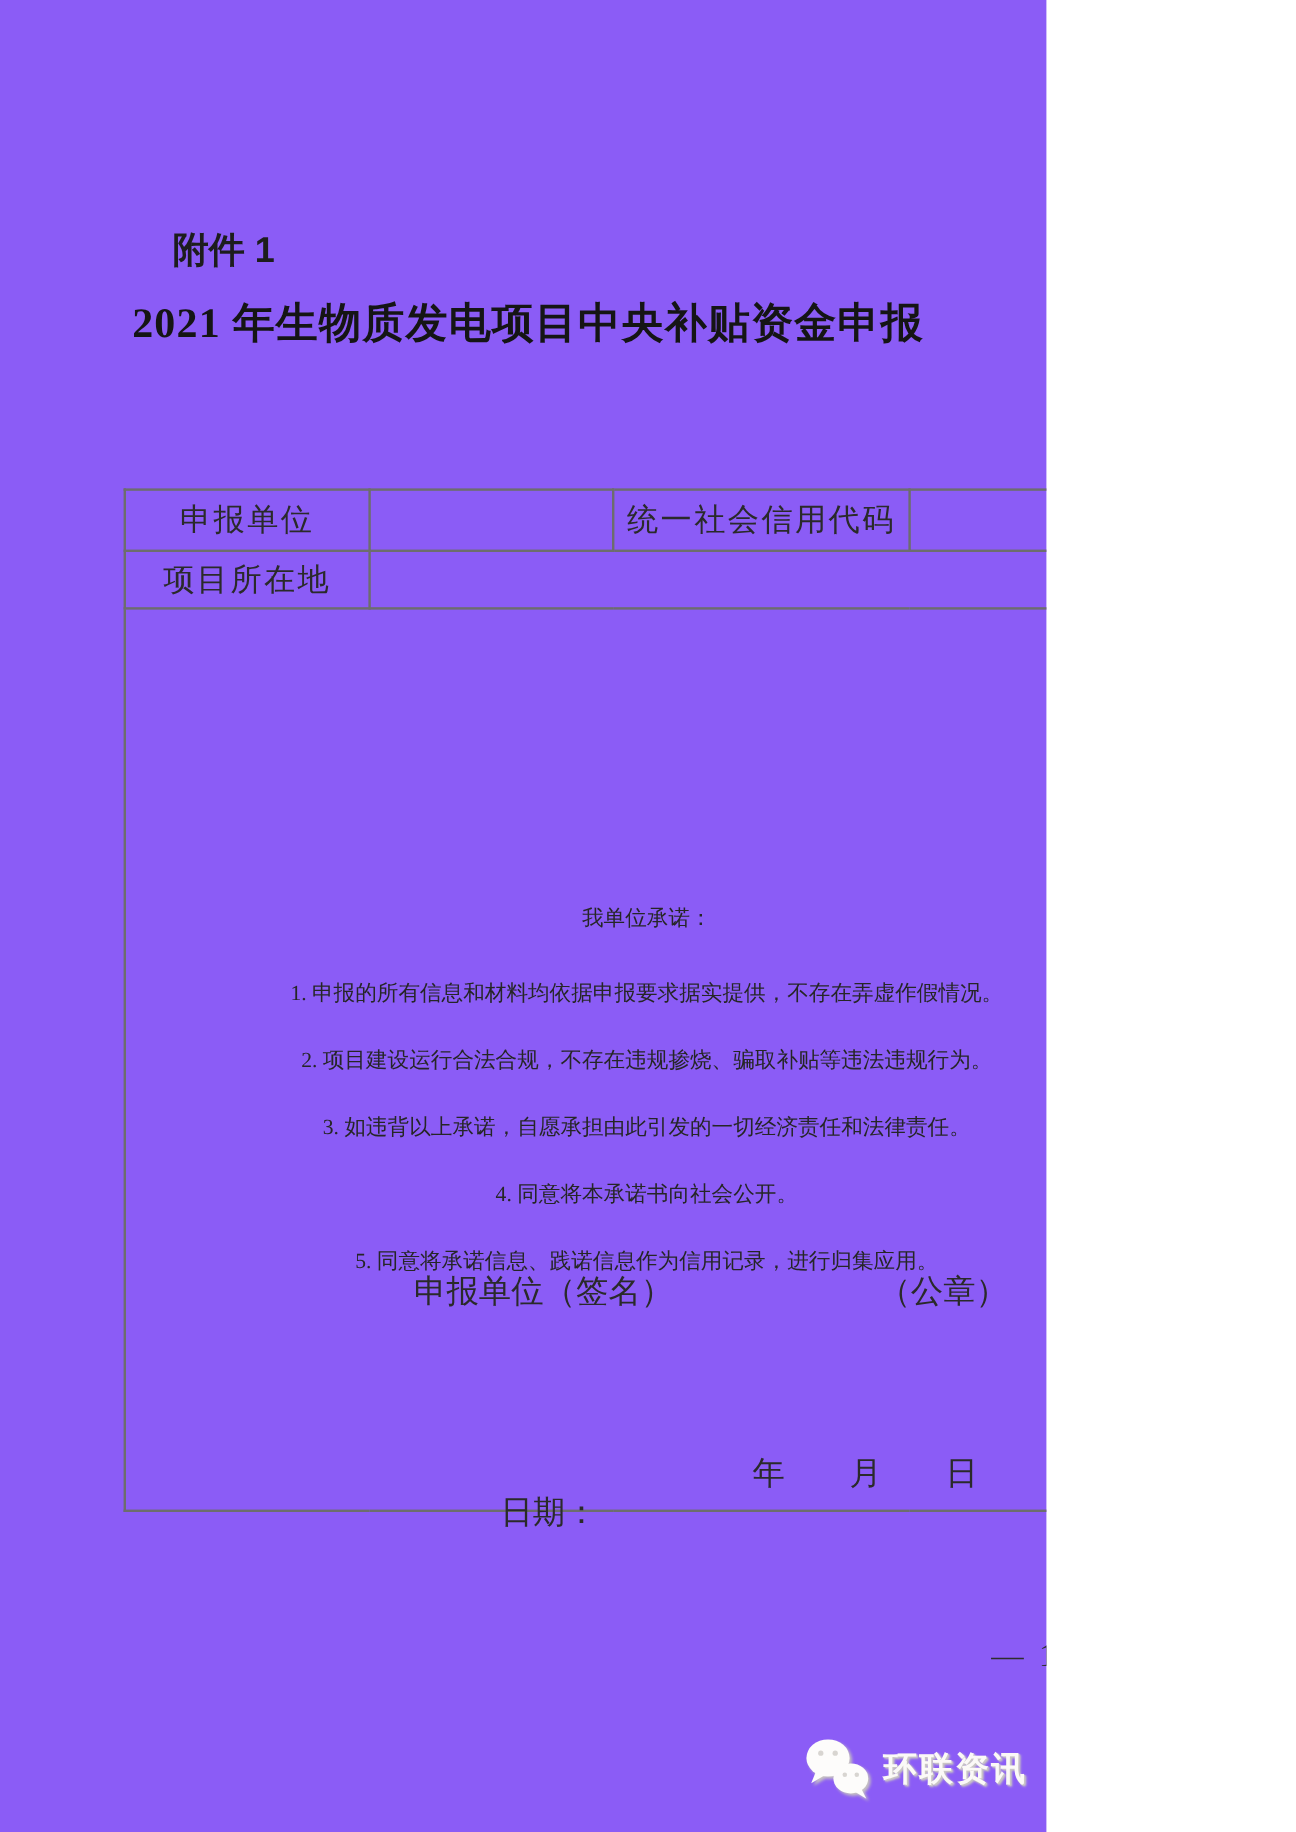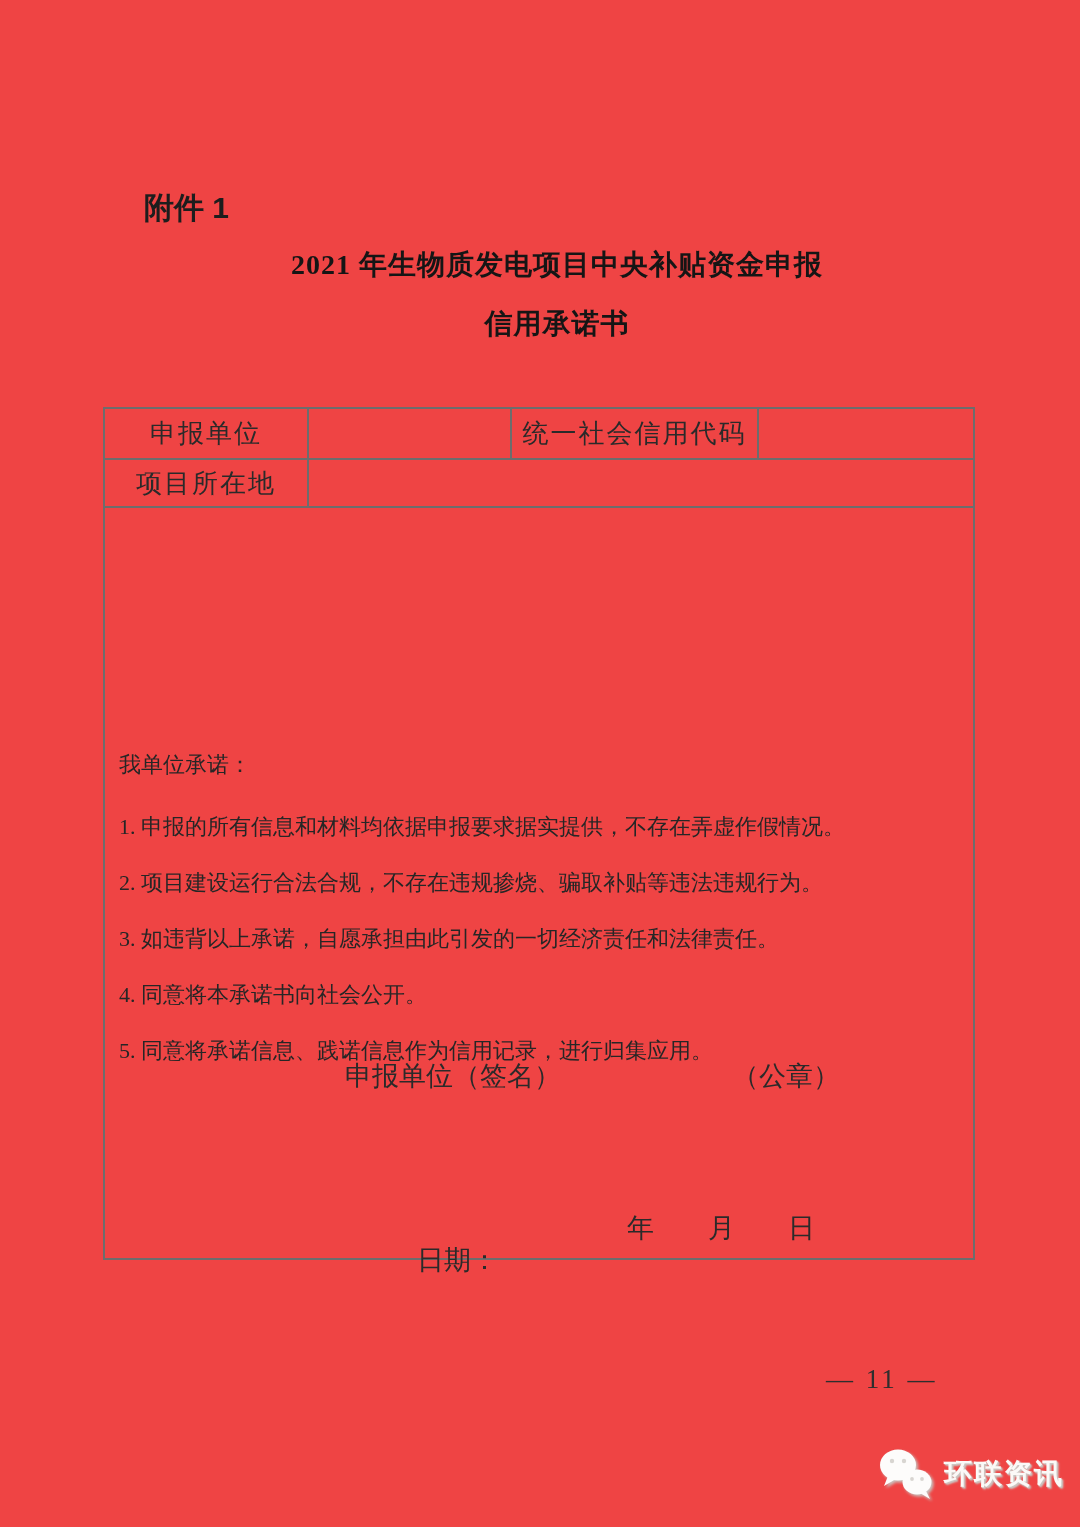--- a/index.html
+++ b/index.html
@@ -1,41 +1,41 @@
 <!DOCTYPE html>
 <html><head>
 <meta charset="utf-8">
 <style>
   * { margin: 0; padding: 0; box-sizing: border-box; }
   html, body { background: #ffffff; }
   .page {
     position: relative;
-    width: 1080px;
+    width: 872px;
     height: 1527px;
-    background: #ef4444;
+    background: #8b5cf6;
     color: #222222;
     font-family: "Liberation Serif", "DejaVu Serif", serif;
     overflow: hidden;
   }
   .attachment-label {
     position: absolute;
     left: 144px;
     top: 188px;
     font-size: 30px;
     font-weight: bold;
     font-family: "Liberation Sans", "DejaVu Sans", sans-serif;
     color: #1d1d1d;
   }
   .doc-title {
     position: absolute;
-    left: 17px;
+    left: 4px;
     width: 100%;
     text-align: center;
     font-weight: bold;
-    font-size: 28px;
+    font-size: 35px;
     color: #151515;
     font-family: "Liberation Serif", "DejaVu Serif", serif;
     letter-spacing: 1px;
   }
   .doc-title.line1 { top: 246px; }
   .doc-title.line2 { top: 305px; }
 
   table.form {
     position: absolute;
     left: 103px;
@@ -56,24 +56,24 @@
   tr.row-3 td { height: 48px; }
   tr.row-4 td { height: 50px; }
 
   td.big-cell {
     height: 752px;
     vertical-align: top;
     position: relative;
     padding: 50px 14px 0 14px;
   }
   .commitment p {
-    font-size: 22px;
+    font-size: 18px;
     line-height: 56px;
     color: #262626;
-    text-align: left;
+    text-align: center;
   }
   .commitment p.intro { margin-bottom: 6px; }
 
   .signature-line {
     position: absolute;
     top: 550px;
     left: 0;
     width: 100%;
     font-size: 27px;
     color: #2a2a2a;
@@ -129,21 +129,20 @@
 </style>
 </head>
 <body>
 
 <div class="page">
 
   <div class="attachment-label">附件 1</div>
 
   <div class="doc-title line1">2021 年生物质发电项目中央补贴资金申报</div>
 
-  <div class="doc-title line2">信用承诺书</div>
 
   <table class="form">
     <colgroup>
       <col style="width:204px">
       <col style="width:203px">
       <col style="width:247px">
       <col style="width:216px">
     </colgroup>
     <tbody>
       <tr class="row-1">

